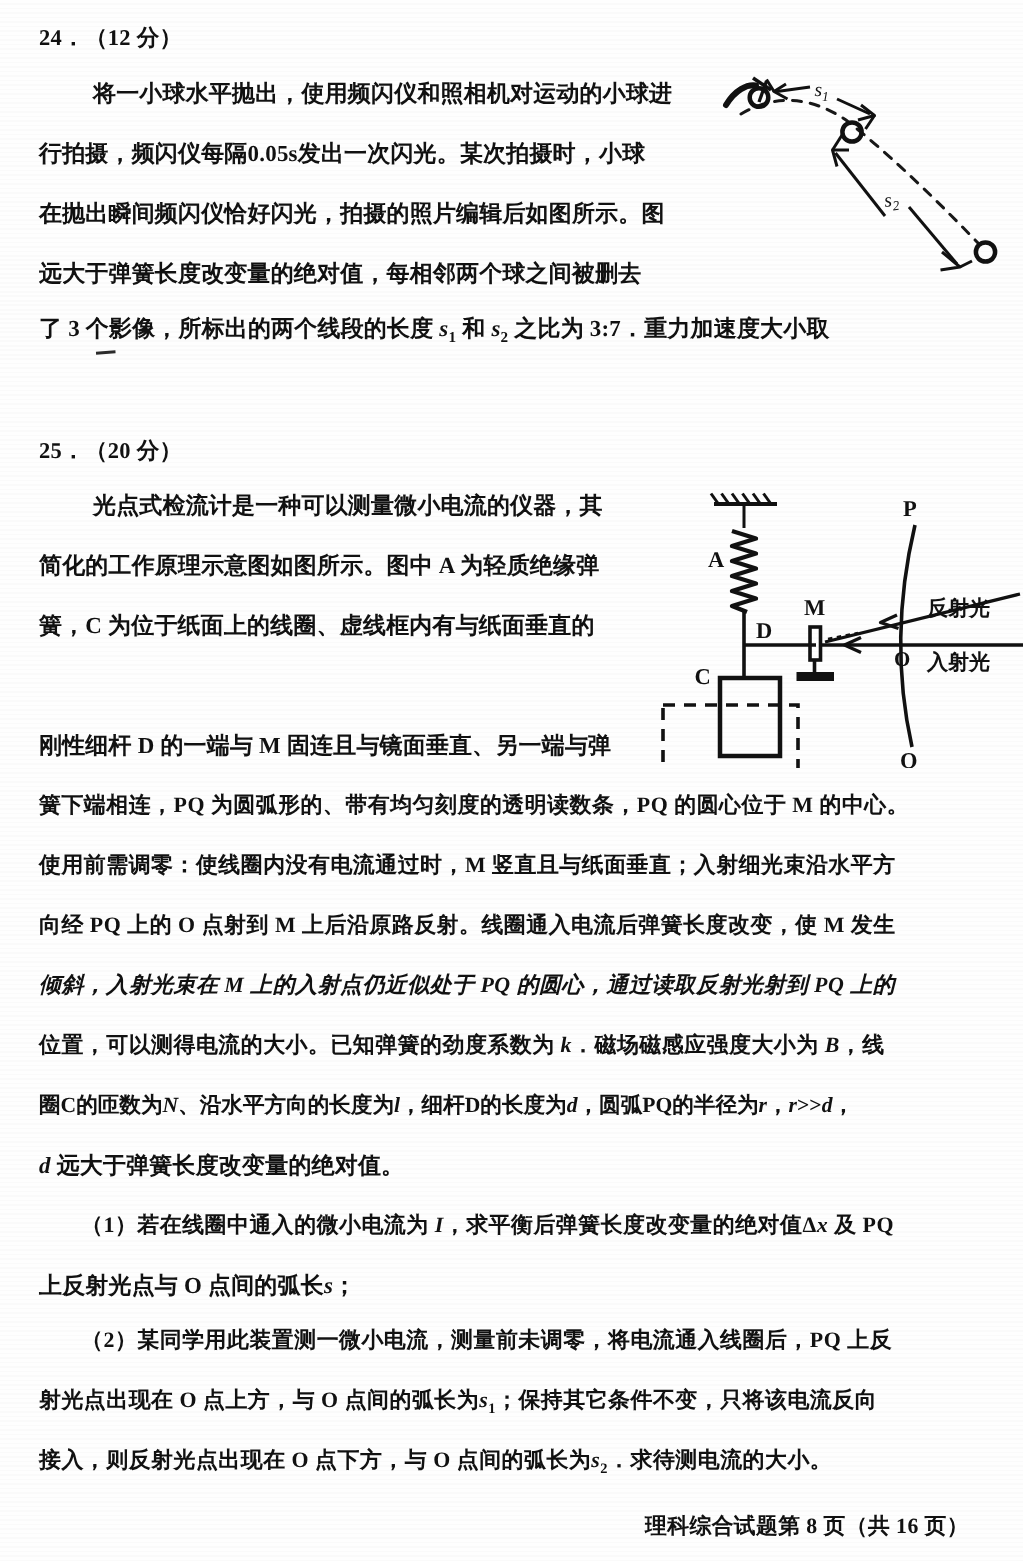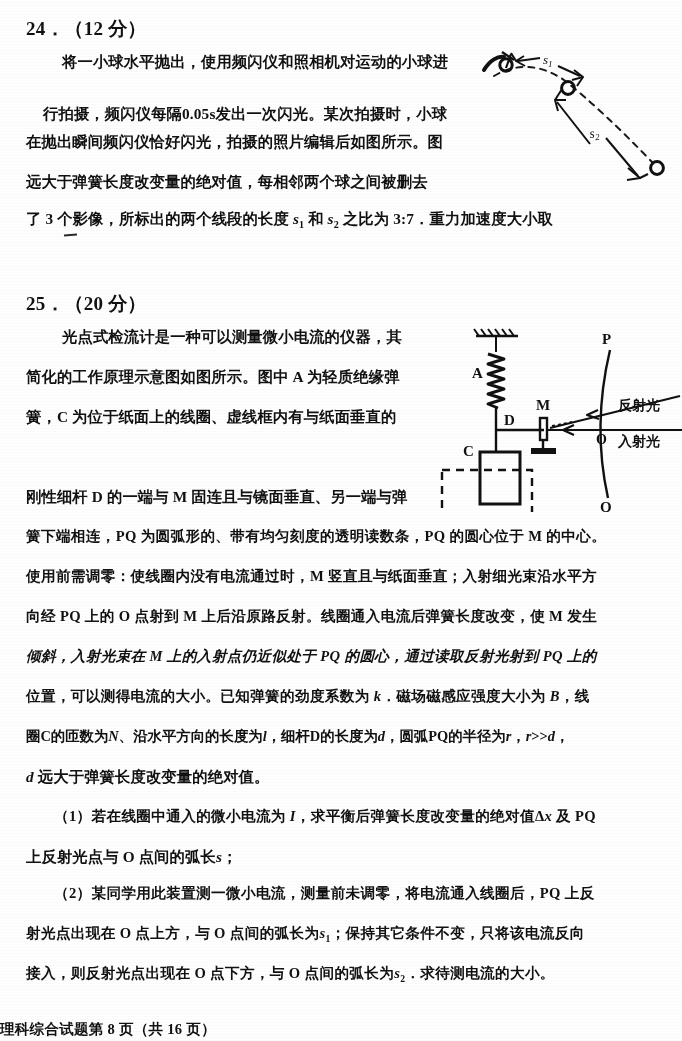--- a/index.html
+++ b/index.html
@@ -20,21 +20,21 @@
     position: absolute;
     left: 0; top: 0;
     width: 682px;
     height: 1041px;
     background: #fefefe;
   }
 
   
   .qnum {
     position: absolute;
-    font-size: 19px;
+    font-size: 15px;
     font-weight: 700;
     letter-spacing: 0.2px;
     white-space: nowrap;
   }
   .line {
     position: absolute;
     font-size: 15.3px;
     font-weight: 700;
     white-space: nowrap;
     letter-spacing: 0.15px;
@@ -46,25 +46,24 @@
     font-style: italic;
     font-family: "Liberation Serif", "DejaVu Serif", serif;
   }
   sub { font-size: 0.66em; }
   sup { font-size: 0.66em; }
 
   .footer {
     position: absolute;
     left: 0;
     width: 646px;
-    text-align: left;
+    text-align: right;
     font-size: 14.5px;
     font-weight: 700;
     letter-spacing: 0.3px;
-    margin-top: 12px;
   }
 
   
   .artifact {
     position: absolute;
     width: 13px;
     height: 2px;
     background: #2a2a2a;
     transform: rotate(-4deg);
   }
@@ -86,21 +85,21 @@
   }
 </style>
 </head>
 <body>
 
 <div class="page">
 
   <div class="qnum" style="left:26px; top:16px;">24．（12 分）</div>
 
   <div class="line" style="left:62px; top:52px;">将一小球水平抛出，使用频闪仪和照相机对运动的小球进</div>
-  <div class="line" style="left:26px; top:104px;margin-left:17px;">行拍摄，频闪仪每隔0.05s发出一次闪光。某次拍摄时，小球</div>
+  <div class="line" style="left:26px; top:92px;">行拍摄，频闪仪每隔0.05s发出一次闪光。某次拍摄时，小球</div>
   <div class="line" style="left:26px; top:132px;">在抛出瞬间频闪仪恰好闪光，拍摄的照片编辑后如图所示。图</div>
   <div class="line" style="left:26px; top:172px;">远大于弹簧长度改变量的绝对值，每相邻两个球之间被删去</div>
 
   <div class="line" style="left:26px; top:209px;">
     <span>了 3 个影像，所标出的两个线段的长度 </span><span class="ital">s</span><sub>1</sub><span> 和 </span><span class="ital">s</span><sub>2</sub><span> 之比为 3:7．重力加速度大小取</span>
   </div>
 
   <div class="artifact" style="left:64px; top:234px;"></div>
 
 

